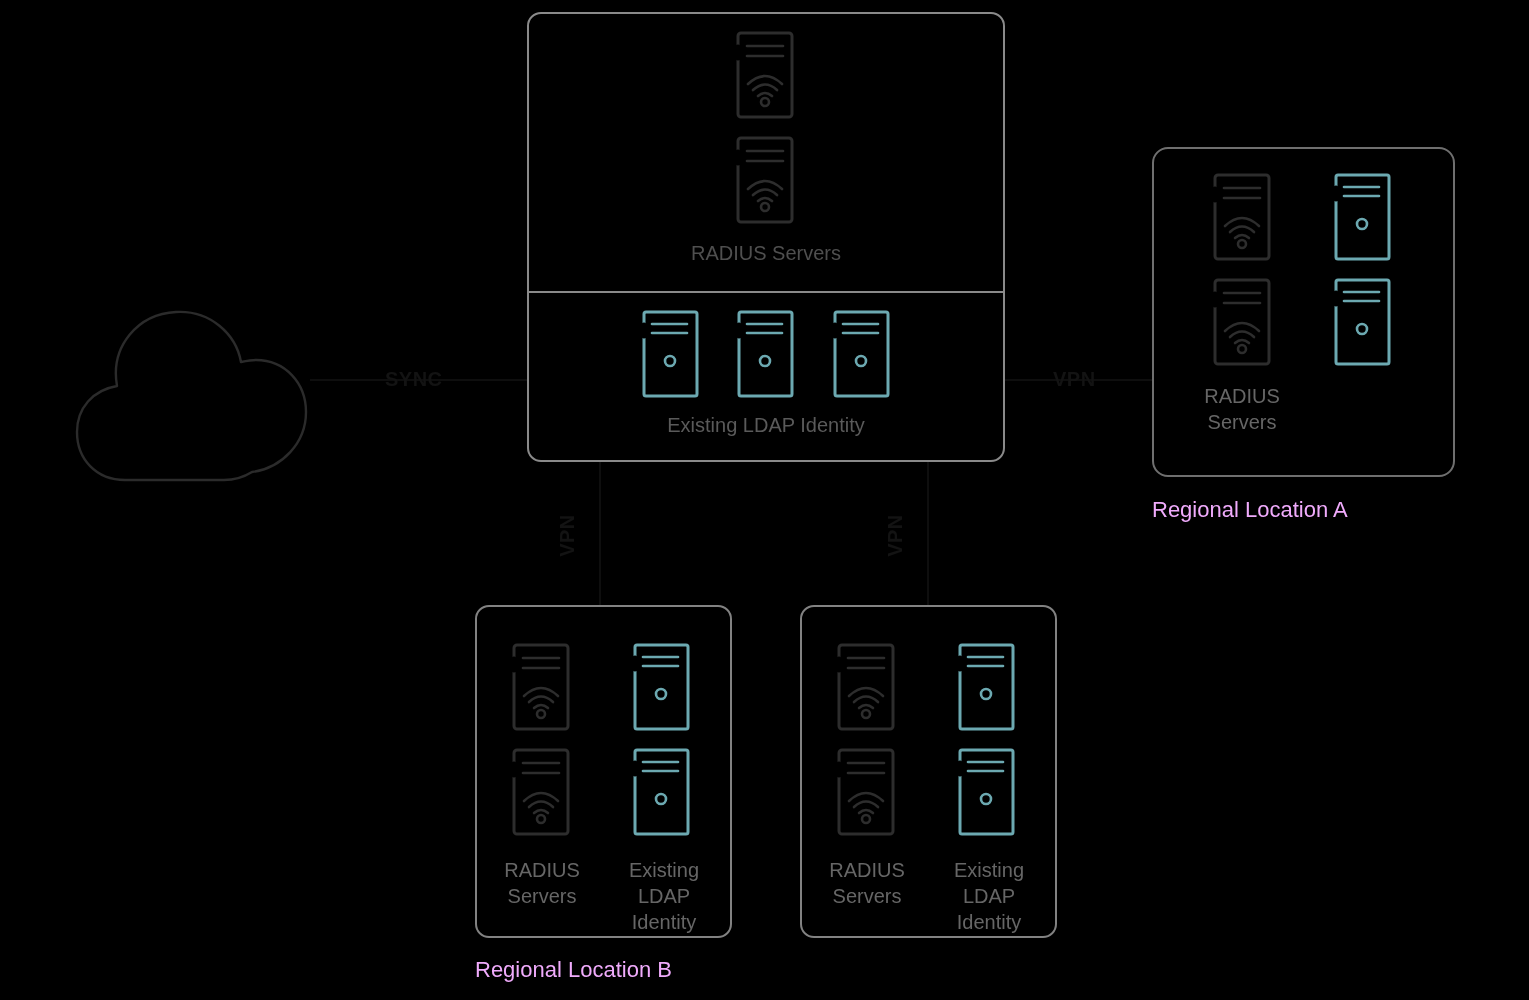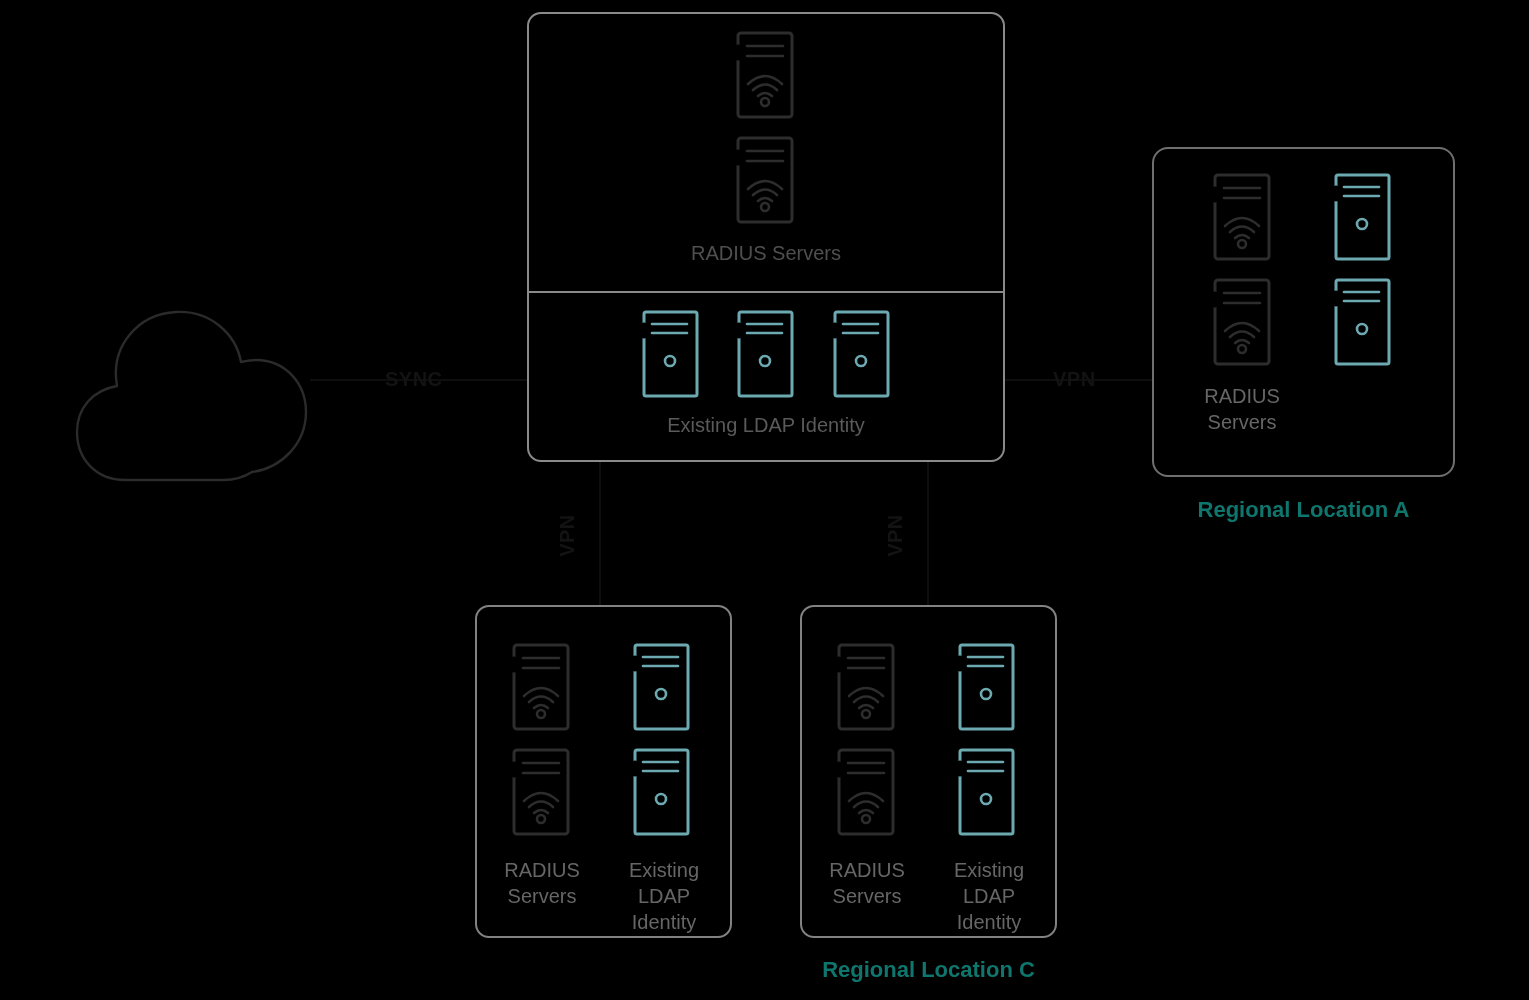--- a/index.html
+++ b/index.html
@@ -36,21 +36,21 @@
   svg.srv line, svg.srv path{stroke-width:2.6;}
   svg.srv circle{stroke-width:2.6;}
   svg.srv.dark *{stroke:#2d2d2d;}
   svg.srv.teal *{stroke:#6CA9B1;}
   svg.srv .notch{stroke:#000;stroke-width:5;}
 
   
   .lbl{color:#4f4f4f;font-size:20px;font-weight:500;text-align:center;line-height:26px;}
   .central-lbl{position:absolute;left:0;width:100%;}
   .col-lbl{position:absolute;width:112px;}
-  .region-title{position:absolute;color:#0f766e;font-size:22px;font-weight:700;text-align:center;}
+  .region-title{position:absolute;color:#f0abfc;font-size:22px;font-weight:400;text-align:left;}
   .conn-lbl{position:absolute;color:#131313;font-size:20px;font-weight:700;letter-spacing:.5px;}
   .conn-lbl.vert{width:80px;text-align:center;transform:rotate(-90deg);transform-origin:center;}
 </style>
 </head>
 <body>
 
 <div class="stage">
 
   <svg class="connectors">
     <line x1="310" y1="380" x2="527" y2="380"></line>
@@ -196,20 +196,21 @@
     <svg class="srv teal" style="left:156px;top:141px;width:57px;" viewBox="0 0 57 88">
       <rect x="2" y="2" width="53" height="84" rx="2"></rect>
       <line x1="10" y1="14" x2="45" y2="14"></line>
       <line x1="10" y1="23" x2="45" y2="23"></line>
       <circle cx="28" cy="51" r="5"></circle>
       <line class="notch" x1="2" y1="15" x2="2" y2="26"></line>
     </svg>
     <div class="lbl col-lbl" style="left:9px;top:250px;color:#666;">RADIUS Servers</div>
     <div class="lbl col-lbl" style="left:131px;top:250px;color:#666;">Existing LDAP Identity</div>
   </div>
+  <div class="region-title" style="left:475px;top:957px;width:257px;">Regional Location B</div>
 
   <div class="box region-c">
     <svg class="srv dark" style="left:35px;top:36px;" viewBox="0 0 58 88">
       <rect x="2" y="2" width="54" height="84" rx="3"></rect>
       <line x1="11" y1="15" x2="47" y2="15"></line>
       <line x1="11" y1="25" x2="47" y2="25"></line>
       <path d="M12,53 Q29,37 46,53"></path>
       <path d="M17,59 Q29,48 41,59"></path>
       <path d="M22,65 Q29,59 36,65"></path>
       <circle cx="29" cy="71" r="4"></circle>
@@ -235,15 +236,14 @@
     <svg class="srv teal" style="left:156px;top:141px;width:57px;" viewBox="0 0 57 88">
       <rect x="2" y="2" width="53" height="84" rx="2"></rect>
       <line x1="10" y1="14" x2="45" y2="14"></line>
       <line x1="10" y1="23" x2="45" y2="23"></line>
       <circle cx="28" cy="51" r="5"></circle>
       <line class="notch" x1="2" y1="15" x2="2" y2="26"></line>
     </svg>
     <div class="lbl col-lbl" style="left:9px;top:250px;color:#666;">RADIUS Servers</div>
     <div class="lbl col-lbl" style="left:131px;top:250px;color:#666;">Existing LDAP Identity</div>
   </div>
-  <div class="region-title" style="left:800px;top:957px;width:257px;">Regional Location C</div>
 
 </div>
 
 </body></html>

